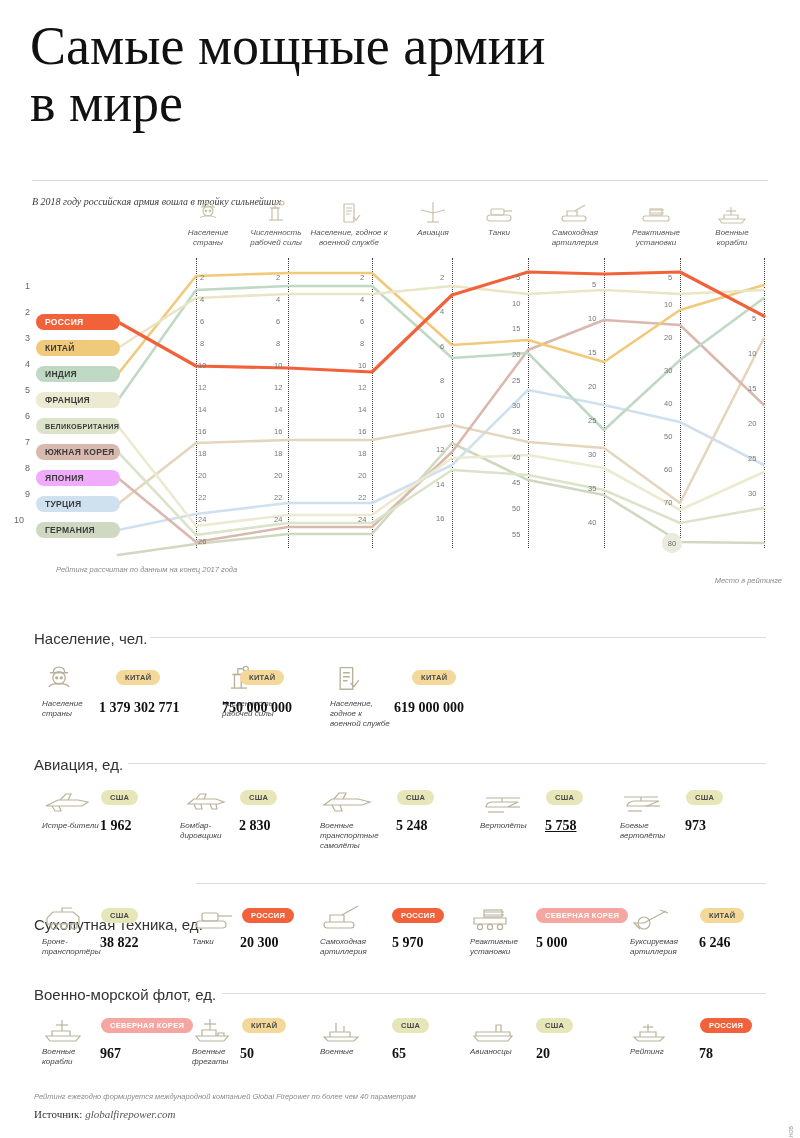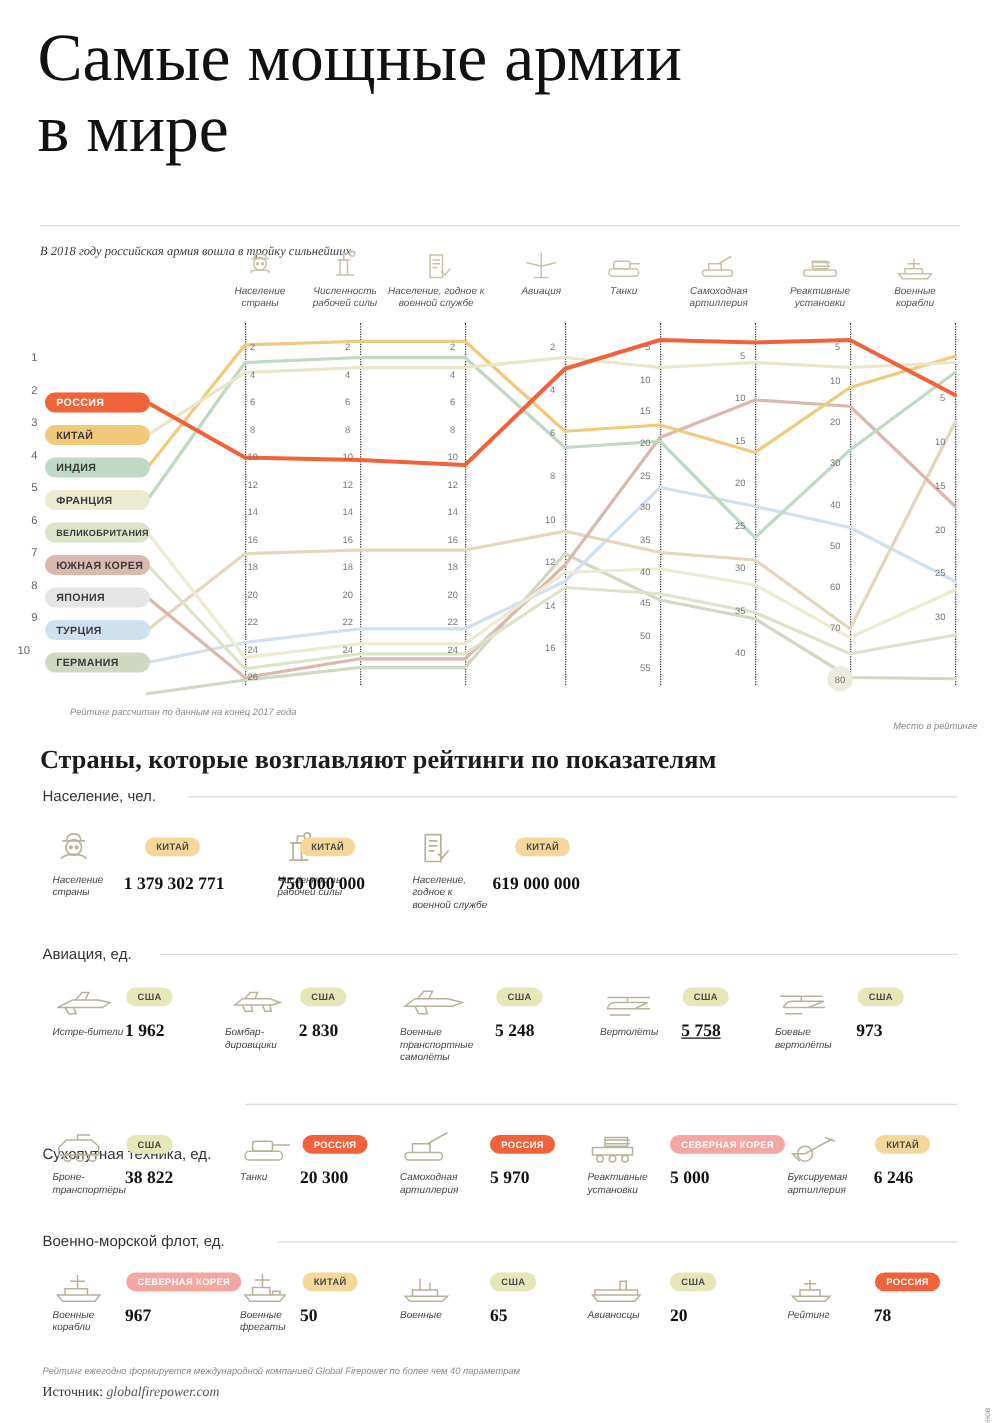--- a/index.html
+++ b/index.html
@@ -40,21 +40,21 @@
   .note-left{position:absolute;left:56px;top:375px;font-size:7.5px;font-style:italic;color:#8a8a8a;}
   .note-right{position:absolute;right:18px;top:386px;font-size:7.5px;font-style:italic;color:#8a8a8a;}
   .circle80{position:absolute;width:20px;height:20px;border-radius:50%;background:#eceade;
     display:flex;align-items:center;justify-content:center;font-size:7.5px;color:#6f6f6f;}
 
   
   .sect-title{
     position:absolute;left:32px;font-family:"Liberation Serif", serif;font-weight:bold;
     font-size:21px;color:#1c1c1c;
   }
-  .grp-title{position:absolute;left:34px;font-size:12px;color:#333;}
+  .grp-title{position:absolute;left:34px;font-size:15px;color:#333;}
   .grp-line{position:absolute;height:1px;background:#dcdcdc;}
 
   .item{position:absolute;}
   .item .ic{height:34px;display:flex;align-items:flex-end;}
   .item .nm{font-size:8px;font-style:italic;color:#444;line-height:10px;margin-top:3px;width:62px;}
   .badge{
     position:absolute;height:15px;border-radius:8px;display:flex;align-items:center;justify-content:center;
     font-size:7.5px;font-weight:bold;color:#4a4a4a;letter-spacing:.3px;padding:0 9px;text-transform:uppercase;
     white-space:nowrap;
   }
@@ -256,21 +256,21 @@
     <div class="country-pill" style="left:36px;top:228px;width:84px;background:#dbe3c9;">
       <span style="font-size:7.2px;">ВЕЛИКОБРИТАНИЯ</span>
       </div>
 
     <div class="country-num" style="left:18px;top:247px;">7</div>
     <div class="country-pill" style="left:36px;top:254px;width:84px;background:#d9b8ae;">
       <span>ЮЖНАЯ КОРЕЯ</span>
       </div>
 
     <div class="country-num" style="left:18px;top:273px;">8</div>
-    <div class="country-pill" style="left:36px;top:280px;width:84px;background:#e5e5e5;">
+    <div class="country-pill" style="left:36px;top:280px;width:84px;background:#f0abfc;">
       <span>ЯПОНИЯ</span>
       </div>
 
     <div class="country-num" style="left:18px;top:299px;">9</div>
     <div class="country-pill" style="left:36px;top:306px;width:84px;background:#cfe0ef;">
       <span>ТУРЦИЯ</span>
       </div>
 
     <div class="country-num" style="left:12px;top:325px;">10</div>
     <div class="country-pill" style="left:36px;top:332px;width:84px;background:#cfd8c0;">
@@ -364,21 +364,20 @@
     <div class="axisnum" style="left:748px;top:299px;">30</div>
 
     <div class="circle80" style="left:662px;top:343px;">
       <span>80</span>
     </div>
 
     <div class="note-left">Рейтинг рассчитан по данным на конец 2017 года</div>
     <div class="note-right">Место в рейтинге</div>
   </div>
 
-  <div class="sect-title" style="top:595px;">Страны, которые возглавляют рейтинги по показателям</div>
 
   <div class="grp-title" style="top:630px;">Население, чел.</div>
   <div class="grp-line" style="left:150px;top:637px;width:616px;"></div>
 
   <div class="item" style="left:42px;top:662px;">
     <div class="ic">
       <svg width="34" height="34" viewBox="0 0 30 30">
           <g fill="none" stroke="#b9b29a" stroke-width="1.2">
       <circle cx="15" cy="14" r="5.5"></circle>
             <path d="M6 22c3-4 15-4 18 0"></path>

